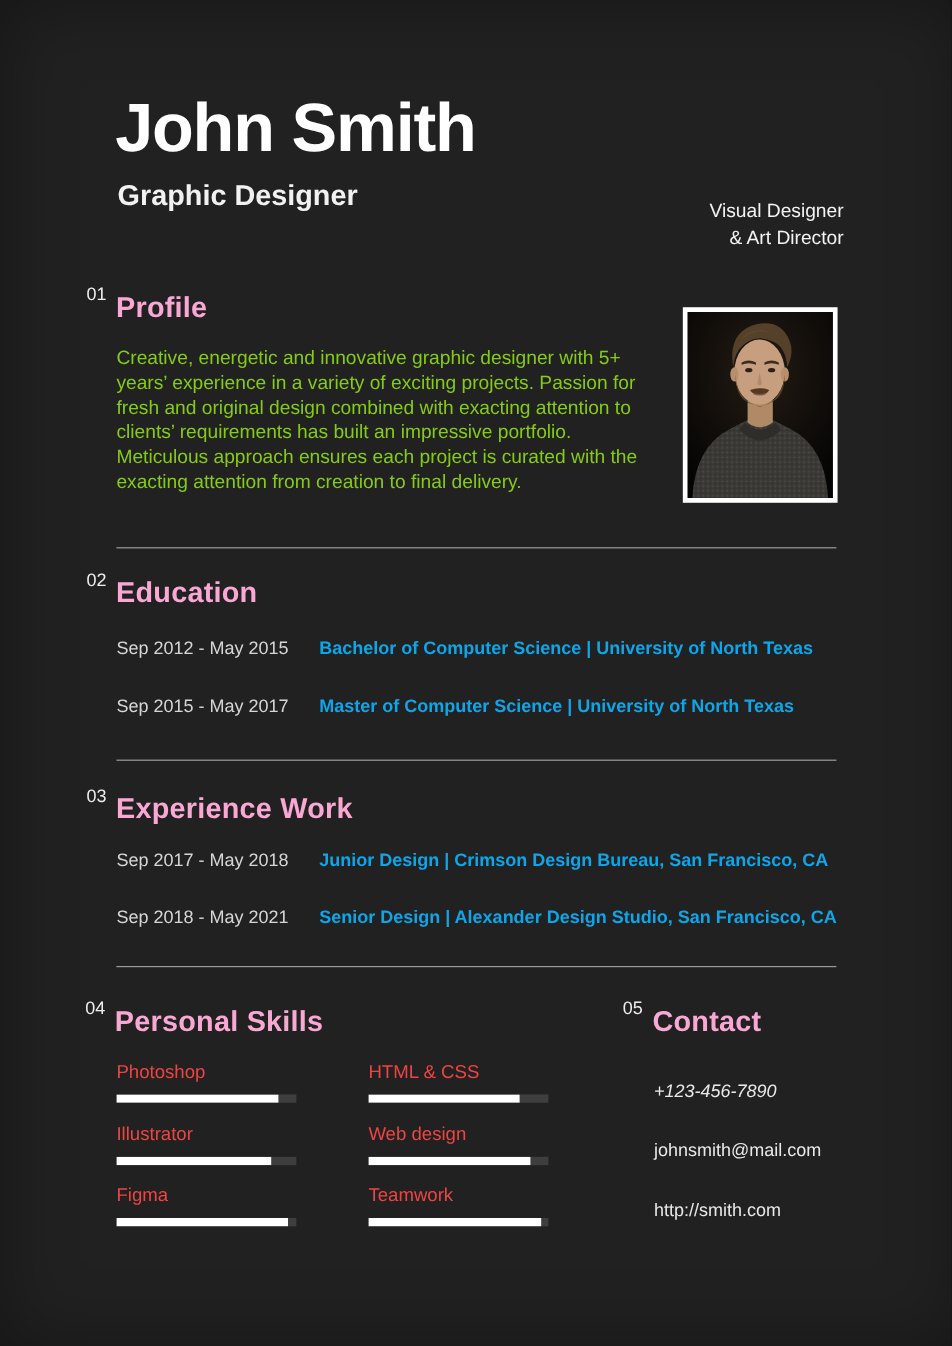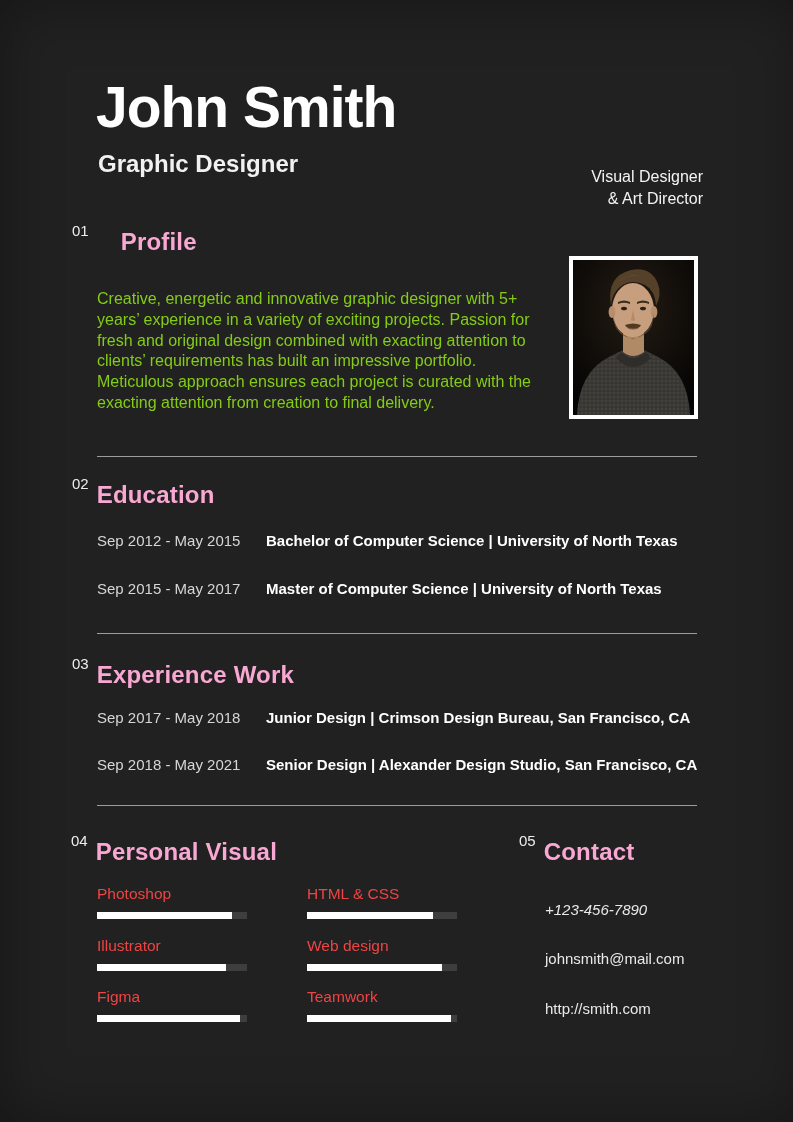--- a/index.html
+++ b/index.html
@@ -58,21 +58,21 @@
     position:absolute; left:97px; width:600px; height:1px;
     background:#9c9c9c;
   }
 
   
   .entry-row {
     position:absolute; left:97px; display:flex; align-items:baseline;
     font-size:15px; line-height:19px; white-space:nowrap;
   }
   .entry-dates { width:152px; flex-shrink:0; color:#d6d6d6; font-weight:400; }
-  .entry-desc  { margin-left:17px; font-weight:700; color:#ffffff;text-align:right; }
+  .entry-desc  { margin-left:17px; font-weight:700; color:#0ea5e9;text-align:right; }
 
   
   .skill { position:absolute; width:150px; }
   .skill-label { font-size:15.5px; color:#ef4444; font-weight:400; }
   .skill-track {
     margin-top:9px; width:150px; height:7px; background:#3e3e3e;
     position:relative; overflow:hidden;
   }
   .skill-fill { height:100%; background:#ffffff; }
 
@@ -87,21 +87,21 @@
 
 <div class="page">
 
   <div class="name">John Smith</div>
   <div class="subtitle">Graphic Designer</div>
   <div class="tagline">
     <div>Visual Designer</div>
     <div>&amp; Art Director</div>
   </div>
 
-  <div class="section-heading" style="left:72px; top:228px;gap:24px;">
+  <div class="section-heading" style="left:72px; top:243px;">
     <span class="sec-num">01</span>
     <span class="sec-title">Profile</span>
   </div>
   <div class="profile-body">Creative, energetic and innovative graphic designer with 5+ years’ experience in a variety of exciting projects. Passion for fresh and original design combined with exacting attention to clients’ requirements has built an impressive portfolio. Meticulous approach ensures each project is curated with the exacting attention from creation to final delivery.</div>
 
   <div class="photo-frame">
     <svg viewBox="0 0 121 155" preserveAspectRatio="xMidYMid slice">
       <defs>
         <radialGradient id="bgGrad" cx="50%" cy="32%" r="75%">
           <stop offset="0%" stop-color="#241c15"></stop>
@@ -171,21 +171,21 @@
   </div>
   <div class="entry-row" style="top:755px;">
     <span class="entry-dates">Sep 2018 - May 2021</span>
     <span class="entry-desc">Senior Design | Alexander Design Studio, San Francisco, CA</span>
   </div>
 
   <div class="divider" style="top:805px;"></div>
 
   <div class="section-heading" style="left:71px; top:838px;">
     <span class="sec-num">04</span>
-    <span class="sec-title">Personal Visual</span>
+    <span class="sec-title">Personal Skills</span>
   </div>
 
   <div class="skill" style="left:97px; top:885px;">
     <div class="skill-label">Photoshop</div>
     <div class="skill-track">
       <div class="skill-fill" style="width: 90%;"></div>
     </div>
   </div>
   <div class="skill" style="left:97px; top:937px;">
     <div class="skill-label">Illustrator</div>

